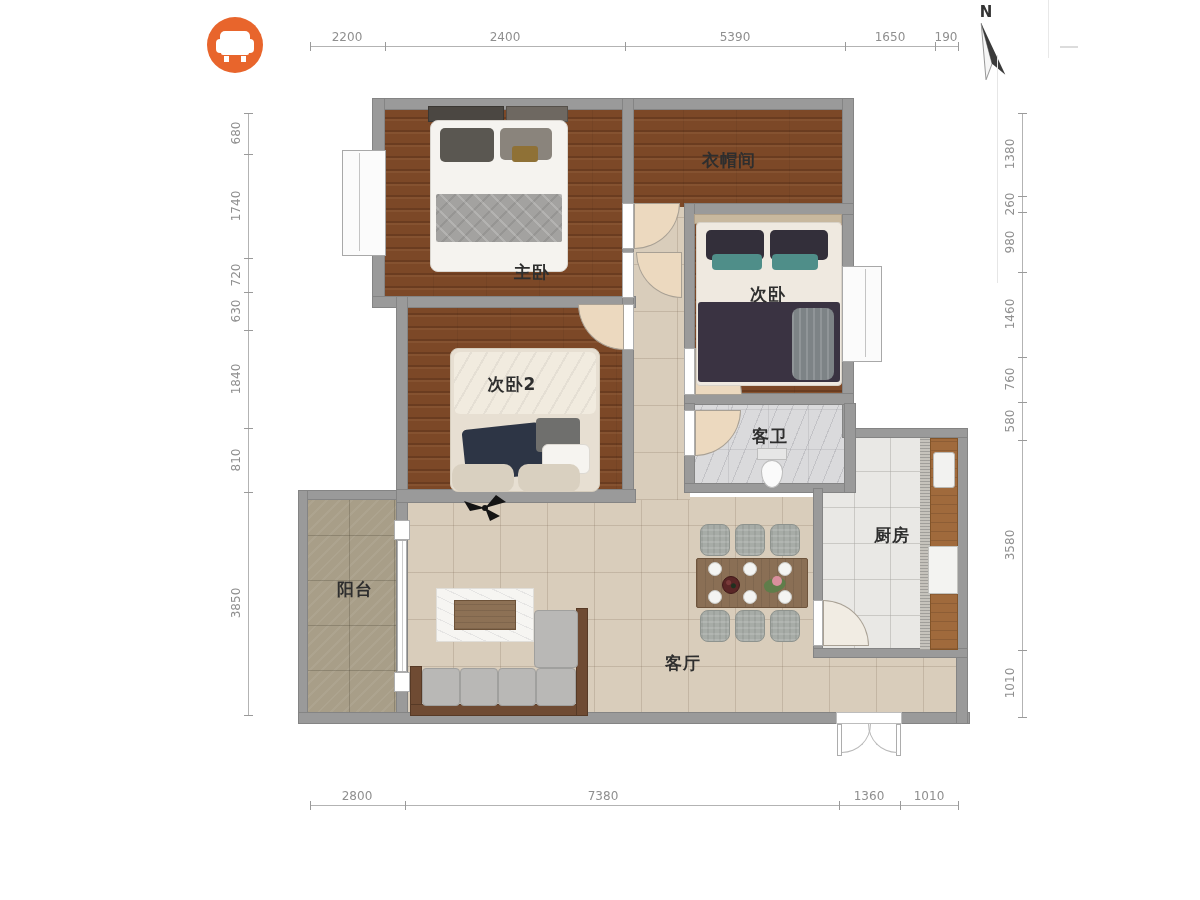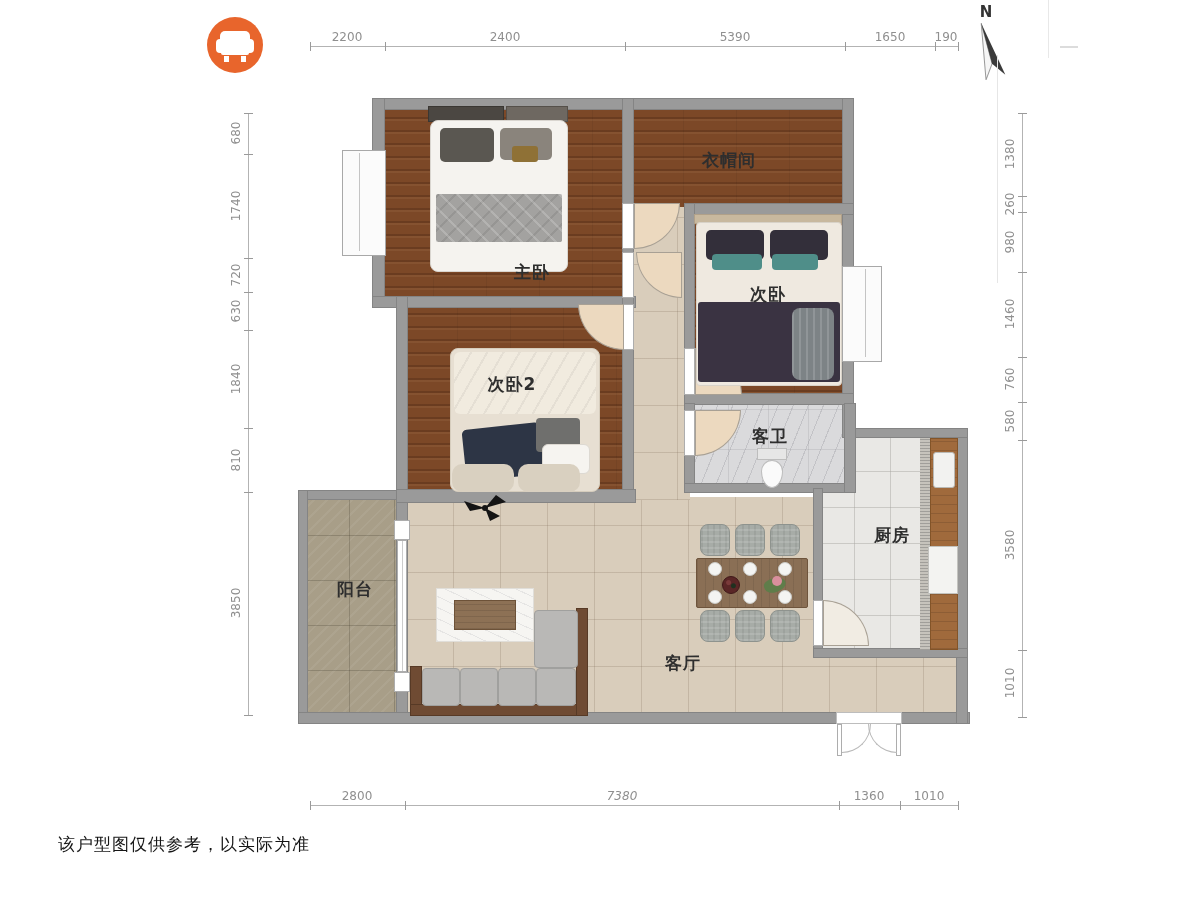--- a/index.html
+++ b/index.html
@@ -119,21 +119,21 @@
   <span class="dimlabelv" style="left:1010px;top:545px;">3580</span>
   <span class="dimlabelv" style="left:1010px;top:683px;">1010</span>
 
   <div class="dimline" style="left:310px;top:805px;width:648px;height:1px;"></div>
   <div class="tick" style="left:310px;top:801px;width:1px;height:9px;"></div>
   <div class="tick" style="left:405px;top:801px;width:1px;height:9px;"></div>
   <div class="tick" style="left:839px;top:801px;width:1px;height:9px;"></div>
   <div class="tick" style="left:900px;top:801px;width:1px;height:9px;"></div>
   <div class="tick" style="left:958px;top:801px;width:1px;height:9px;"></div>
   <span class="dimlabel" style="left:357px;top:803px;">2800</span>
-  <span class="dimlabel" style="left:622px;top:803px;font-style:italic;">7380</span>
+  <span class="dimlabel" style="left:603px;top:803px;">7380</span>
   <span class="dimlabel" style="left:869px;top:803px;">1360</span>
   <span class="dimlabel" style="left:929px;top:803px;">1010</span>
 
   <div class="floor tile" style="left:406px;top:497px;width:552px;height:217px;"></div>
   <div class="floor tile" style="left:630px;top:205px;width:60px;height:295px;"></div>
   <div class="floor ktile" style="left:818px;top:436px;width:140px;height:216px;"></div>
   <div class="floor marble" style="left:688px;top:403px;width:162px;height:87px;"></div>
   <div class="floor wood" style="left:380px;top:106px;width:248px;height:194px;"></div>
   <div class="floor wood" style="left:630px;top:106px;width:218px;height:101px;"></div>
   <div class="floor wood" style="left:688px;top:210px;width:160px;height:188px;"></div>
@@ -282,15 +282,14 @@
 
   <div class="rlabel" style="left:532px;top:248px;margin-top:24px;">主卧</div>
   <div class="rlabel" style="left:729px;top:160px;">衣帽间</div>
   <div class="rlabel" style="left:768px;top:294px;">次卧</div>
   <div class="rlabel" style="left:512px;top:384px;">次卧2</div>
   <div class="rlabel" style="left:770px;top:436px;">客卫</div>
   <div class="rlabel" style="left:892px;top:535px;">厨房</div>
   <div class="rlabel" style="left:355px;top:589px;">阳台</div>
   <div class="rlabel" style="left:683px;top:663px;">客厅</div>
 
-  <div class="abs" style="left:58px;top:833px;font-size:17px;color:#151515;letter-spacing:1px;">该户型图仅供参考，以实际为准</div>
 
 </div>
 
 </body></html>

